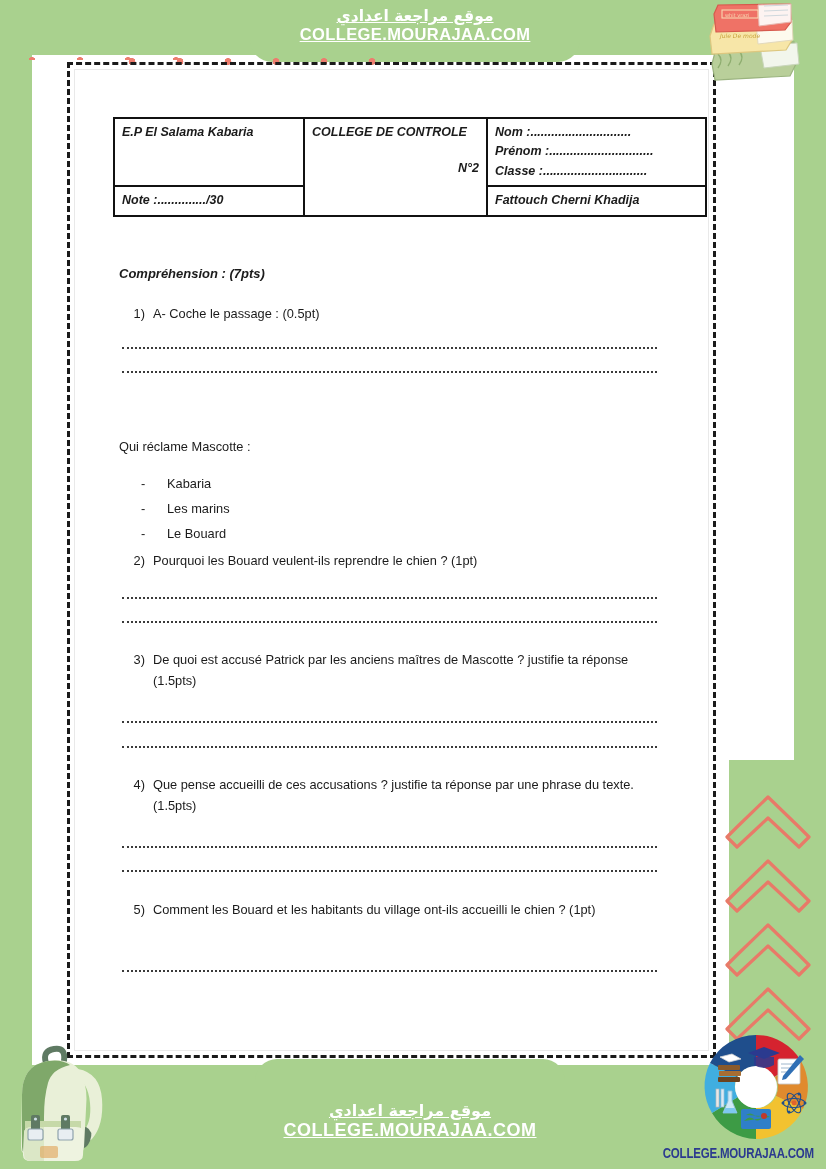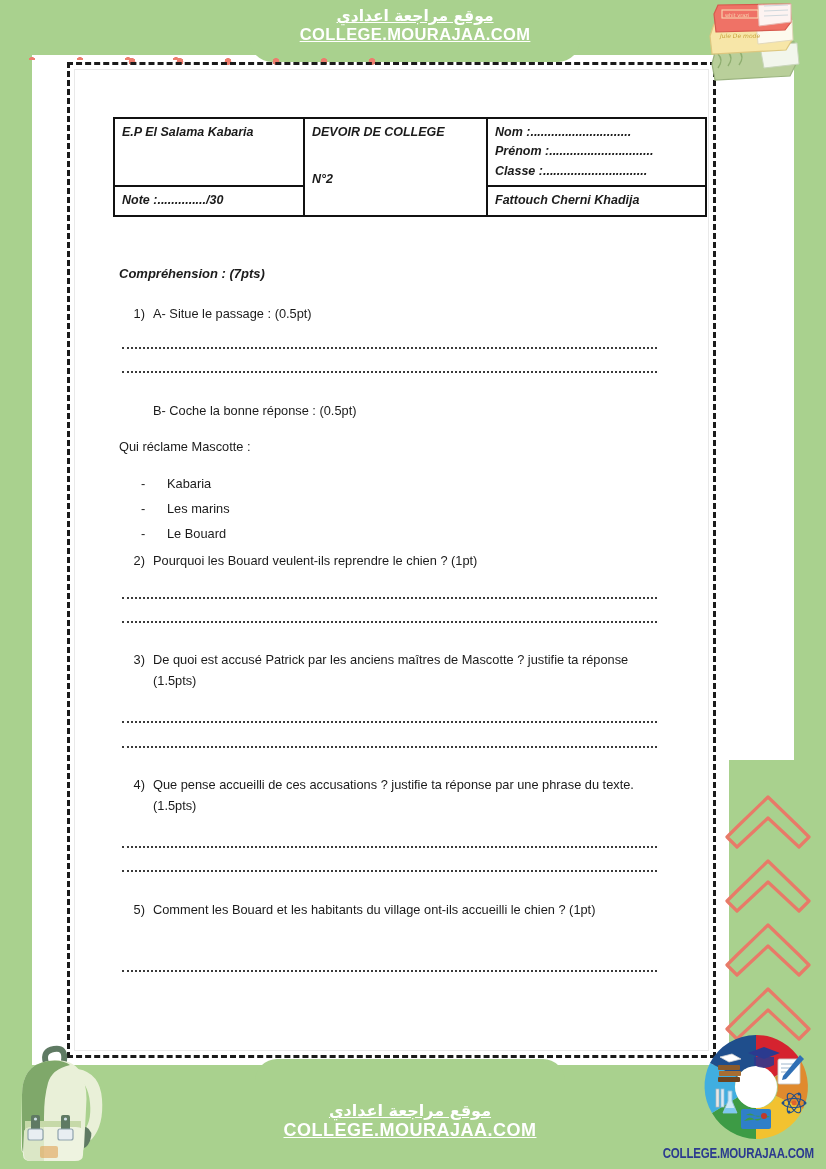--- a/index.html
+++ b/index.html
@@ -302,49 +302,45 @@
 
   <div class="doc-frame"></div>
 
   <div class="content">
 
     <table class="hdr-table">
       <tbody>
           <tr>
         <td class="cell-school" rowspan="1">E.P El Salama Kabaria</td>
         <td class="cell-mid mid-title" rowspan="2">
-          <div>DEVOIR DE COLLEGE</div>
-          <div style="text-align:left;margin-top:28px;">N°2</div>
+          <div>COLLEGE DE CONTROLE</div>
+          <div style="text-align:right;margin-top:17px;">N°2</div>
         </td>
         <td class="cell-right" rowspan="1">
           <div>Nom  :.............................</div>
           <div>Prénom :..............................</div>
           <div>Classe :..............................</div>
         </td>
       </tr>
       <tr>
         <td class="cell-note">Note :............../30</td>
         <td class="cell-teacher">Fattouch Cherni Khadija</td>
       </tr>
     </tbody>
       </table>
 
     <div class="sec-title">Compréhension : (7pts)</div>
 
     <div class="q" style="left:52px; top:242px; width:540px;">
       <span class="num">1)</span>
-      <span class="txt">A- Situe le passage : (0.5pt)</span>
+      <span class="txt">A- Coche le passage : (0.5pt)</span>
     </div>
     <div class="dline" style="top:285px;"></div>
     <div class="dline" style="top:309px;"></div>
 
-    <div class="q" style="left:52px; top:339px; width:540px;">
-      <span class="num"></span>
-      <span class="txt">B-  Coche la bonne réponse : (0.5pt)</span>
-    </div>
 
     <div class="plain" style="left:52px; top:377px;">Qui réclame Mascotte :</div>
 
     <div class="bullet" style="left:74px; top:414px;">
       <span class="dash">-</span>
       <span class="bl">Kabaria</span>
     </div>
     <div class="bullet" style="left:74px; top:439px;">
       <span class="dash">-</span>
       <span class="bl">Les marins</span>

